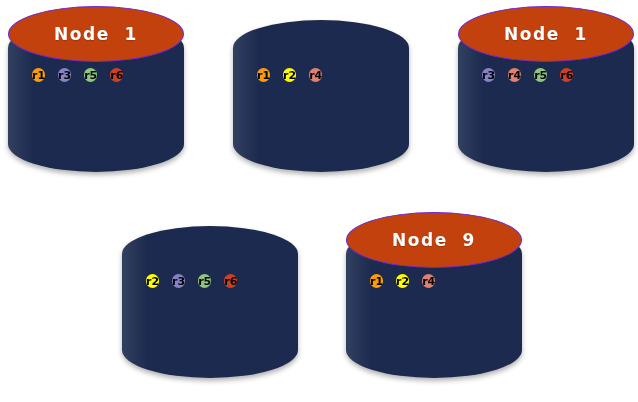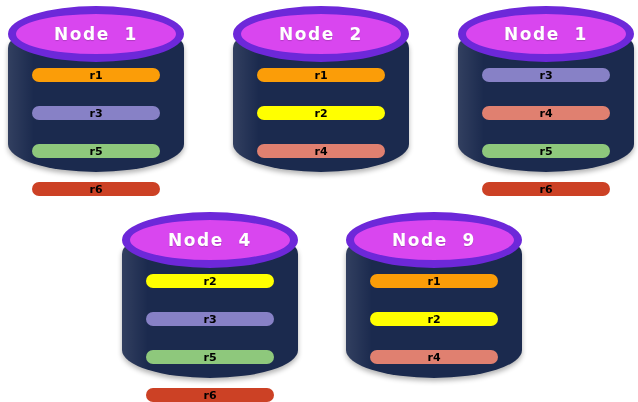--- a/index.html
+++ b/index.html
@@ -45,22 +45,22 @@
     border-radius: 88px 0 0 88px / 28px 0 0 28px;
     background: linear-gradient(to right, rgba(255,255,255,0.10), rgba(255,255,255,0));
     pointer-events: none;
   }
   .node-top {
     position: absolute;
     left: 0;
     top: 0;
     width: 176px;
     height: 56px;
-    background: #d946ef;
-    border: 8px solid #6d28d9;
+    background: #c2410c;
+    border: 1px solid #6d28d9;
     box-sizing: border-box;
     border-radius: 50%;
     display: flex;
     align-items: center;
     justify-content: center;
   }
   .node-title {
     color: #ffffff;
     font-size: 17px;
     font-weight: bold;
@@ -69,22 +69,22 @@
     text-shadow: 0 1px 1px rgba(0,0,0,0.18);
   }
 
   
   .records {
     position: absolute;
     left: 24px;
     top: 62px;
     width: 128px;
     display: flex;
-    flex-direction: column;
-    gap: 24px;
+    flex-direction: row;
+    gap: 13px;
     z-index: 3;
   }
   .record {
     height: 14px;
     border-radius: 7px;
     display: flex;
     align-items: center;
     justify-content: center;
     font-size: 11px;
     font-weight: bold;
@@ -115,23 +115,20 @@
         <span class="node-title">Node  1</span>
       </div>
     </div>
     <div class="node" id="node-2">
       <div class="node-body"></div>
       <div class="records">
         <div class="record" style="background: rgb(251, 157, 8);">r1</div>
         <div class="record" style="background: rgb(255, 255, 0);">r2</div>
         <div class="record" style="background: rgb(224, 128, 112);">r4</div>
       </div>
-      <div class="node-top">
-        <span class="node-title">Node  2</span>
-      </div>
     </div>
     <div class="node" id="node-3">
       <div class="node-body"></div>
       <div class="records">
         <div class="record" style="background: rgb(135, 129, 198);">r3</div>
         <div class="record" style="background: rgb(224, 128, 112);">r4</div>
         <div class="record" style="background: rgb(142, 200, 124);">r5</div>
         <div class="record" style="background: rgb(204, 65, 37);">r6</div>
       </div>
       <div class="node-top">
@@ -139,23 +136,20 @@
       </div>
     </div>
     <div class="node" id="node-4">
       <div class="node-body"></div>
       <div class="records">
         <div class="record" style="background: rgb(255, 255, 0);">r2</div>
         <div class="record" style="background: rgb(135, 129, 198);">r3</div>
         <div class="record" style="background: rgb(142, 200, 124);">r5</div>
         <div class="record" style="background: rgb(204, 65, 37);">r6</div>
       </div>
-      <div class="node-top">
-        <span class="node-title">Node  4</span>
-      </div>
     </div>
     <div class="node" id="node-5">
       <div class="node-body"></div>
       <div class="records">
         <div class="record" style="background: rgb(251, 157, 8);">r1</div>
         <div class="record" style="background: rgb(255, 255, 0);">r2</div>
         <div class="record" style="background: rgb(224, 128, 112);">r4</div>
       </div>
       <div class="node-top">
         <span class="node-title">Node  9</span>

